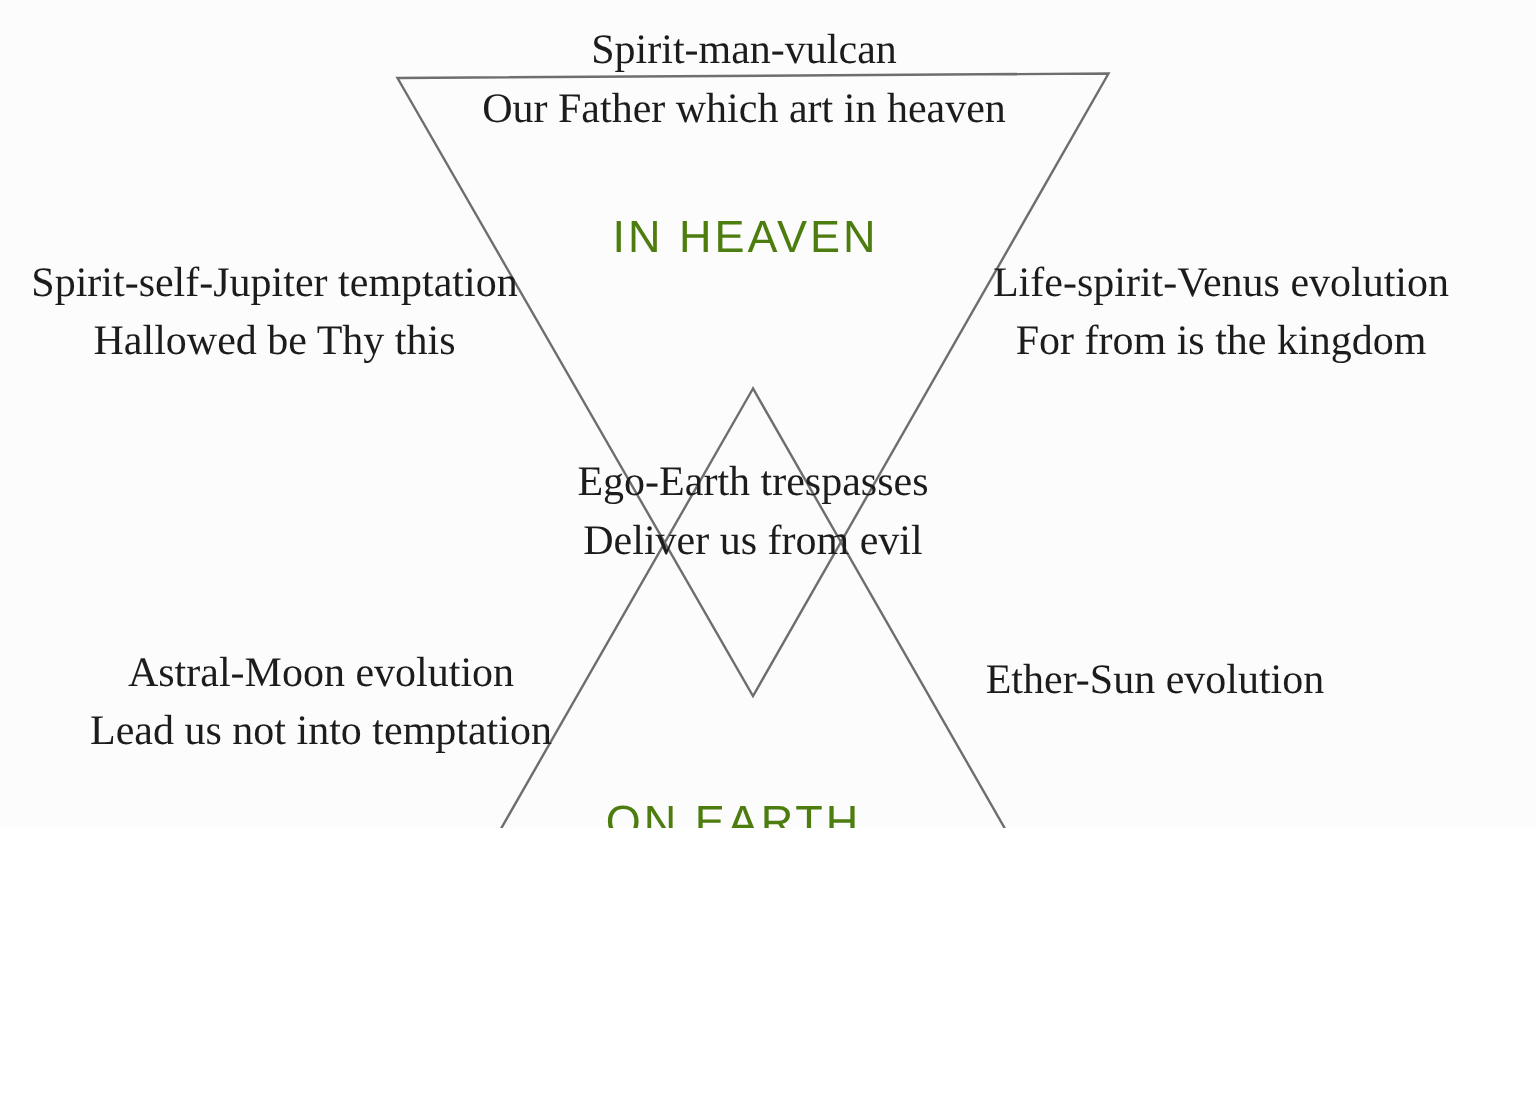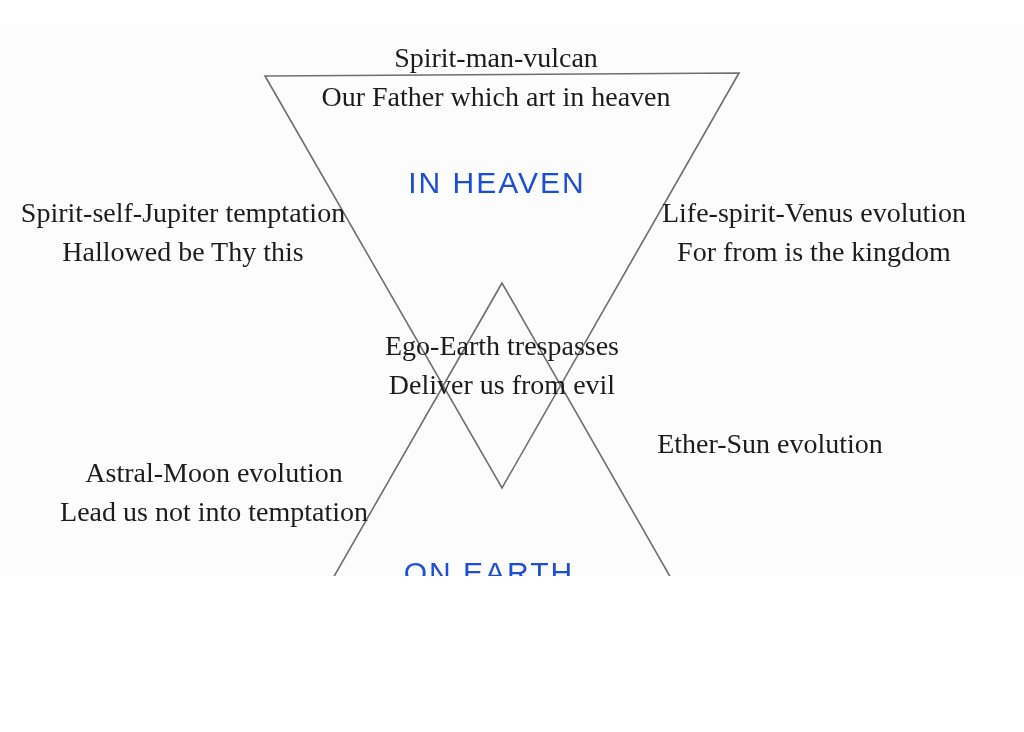--- a/index.html
+++ b/index.html
@@ -7,21 +7,20 @@
     padding: 0;
   }
   .page {
     position: relative;
     width: 1024px;
     height: 552px;
     background: #fcfcfc;
     overflow: hidden;
     font-family: "Liberation Serif", serif;
     color: #1c1c1c;
-    margin-top: 24px;
   }
   .diagram-svg {
     position: absolute;
     left: 0;
     top: 0;
     width: 1024px;
     height: 732px;
   }
   .tri {
     fill: none;
@@ -39,21 +38,21 @@
   }
   .zone-label {
     position: absolute;
     transform: translateX(-50%);
     text-align: center;
     white-space: nowrap;
     font-family: "Liberation Sans", sans-serif;
     font-size: 30px;
     line-height: 30px;
     letter-spacing: 2px;
-    color: #1d4ed8;
+    color: #4d7c0f;
   }
 </style>
 </head>
 <body>
 
 <div class="page">
 
   <svg class="diagram-svg" viewBox="0 0 1024 732">
     <polygon class="tri" points="265,52 739,49 502,464"></polygon>
     <polygon class="tri" points="502,259 265,673 739,673"></polygon>
@@ -79,20 +78,20 @@
   <div class="label" style="left:502px; top:302px;">
     <div>Ego-Earth trespasses</div>
     <div>Deliver us from evil</div>
   </div>
 
   <div class="label" style="left:214px; top:429px;font-family:Liberation Serif, serif;">
     <div>Astral-Moon evolution</div>
     <div>Lead us not into temptation</div>
   </div>
 
-  <div class="label" style="left:770px; top:400px;">
+  <div class="label" style="left:770px; top:434px;">
     <div>Ether-Sun evolution</div>
   </div>
 
   <div class="zone-label" style="left:489px; top:534px;">ON EARTH</div>
 
 
 </div>
 
 </body></html>

